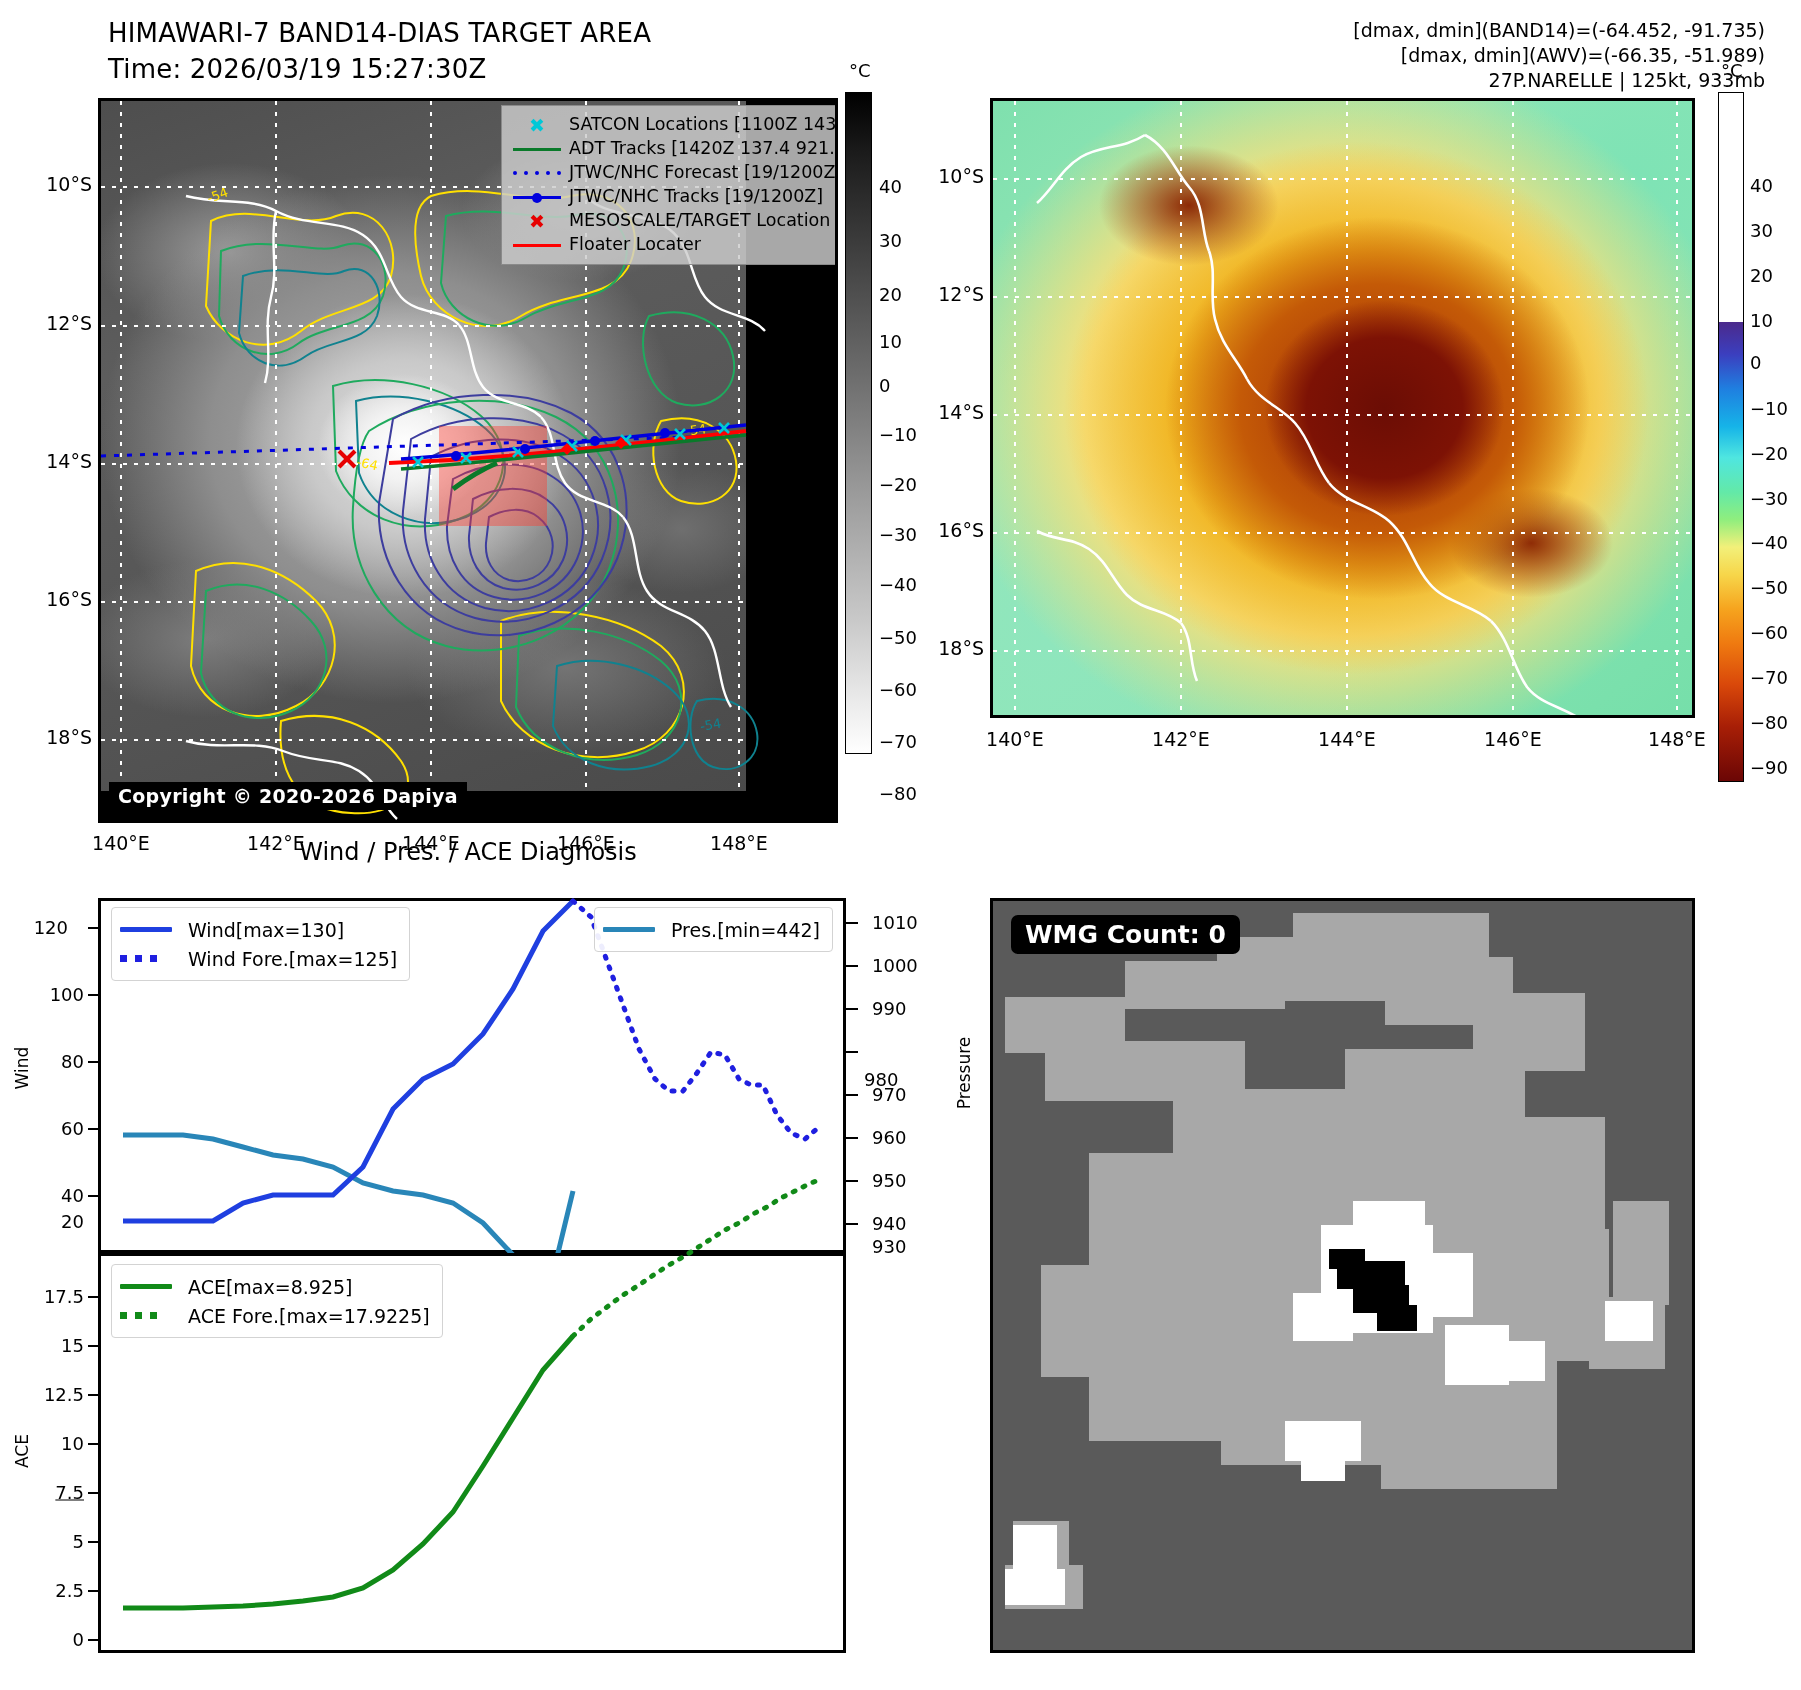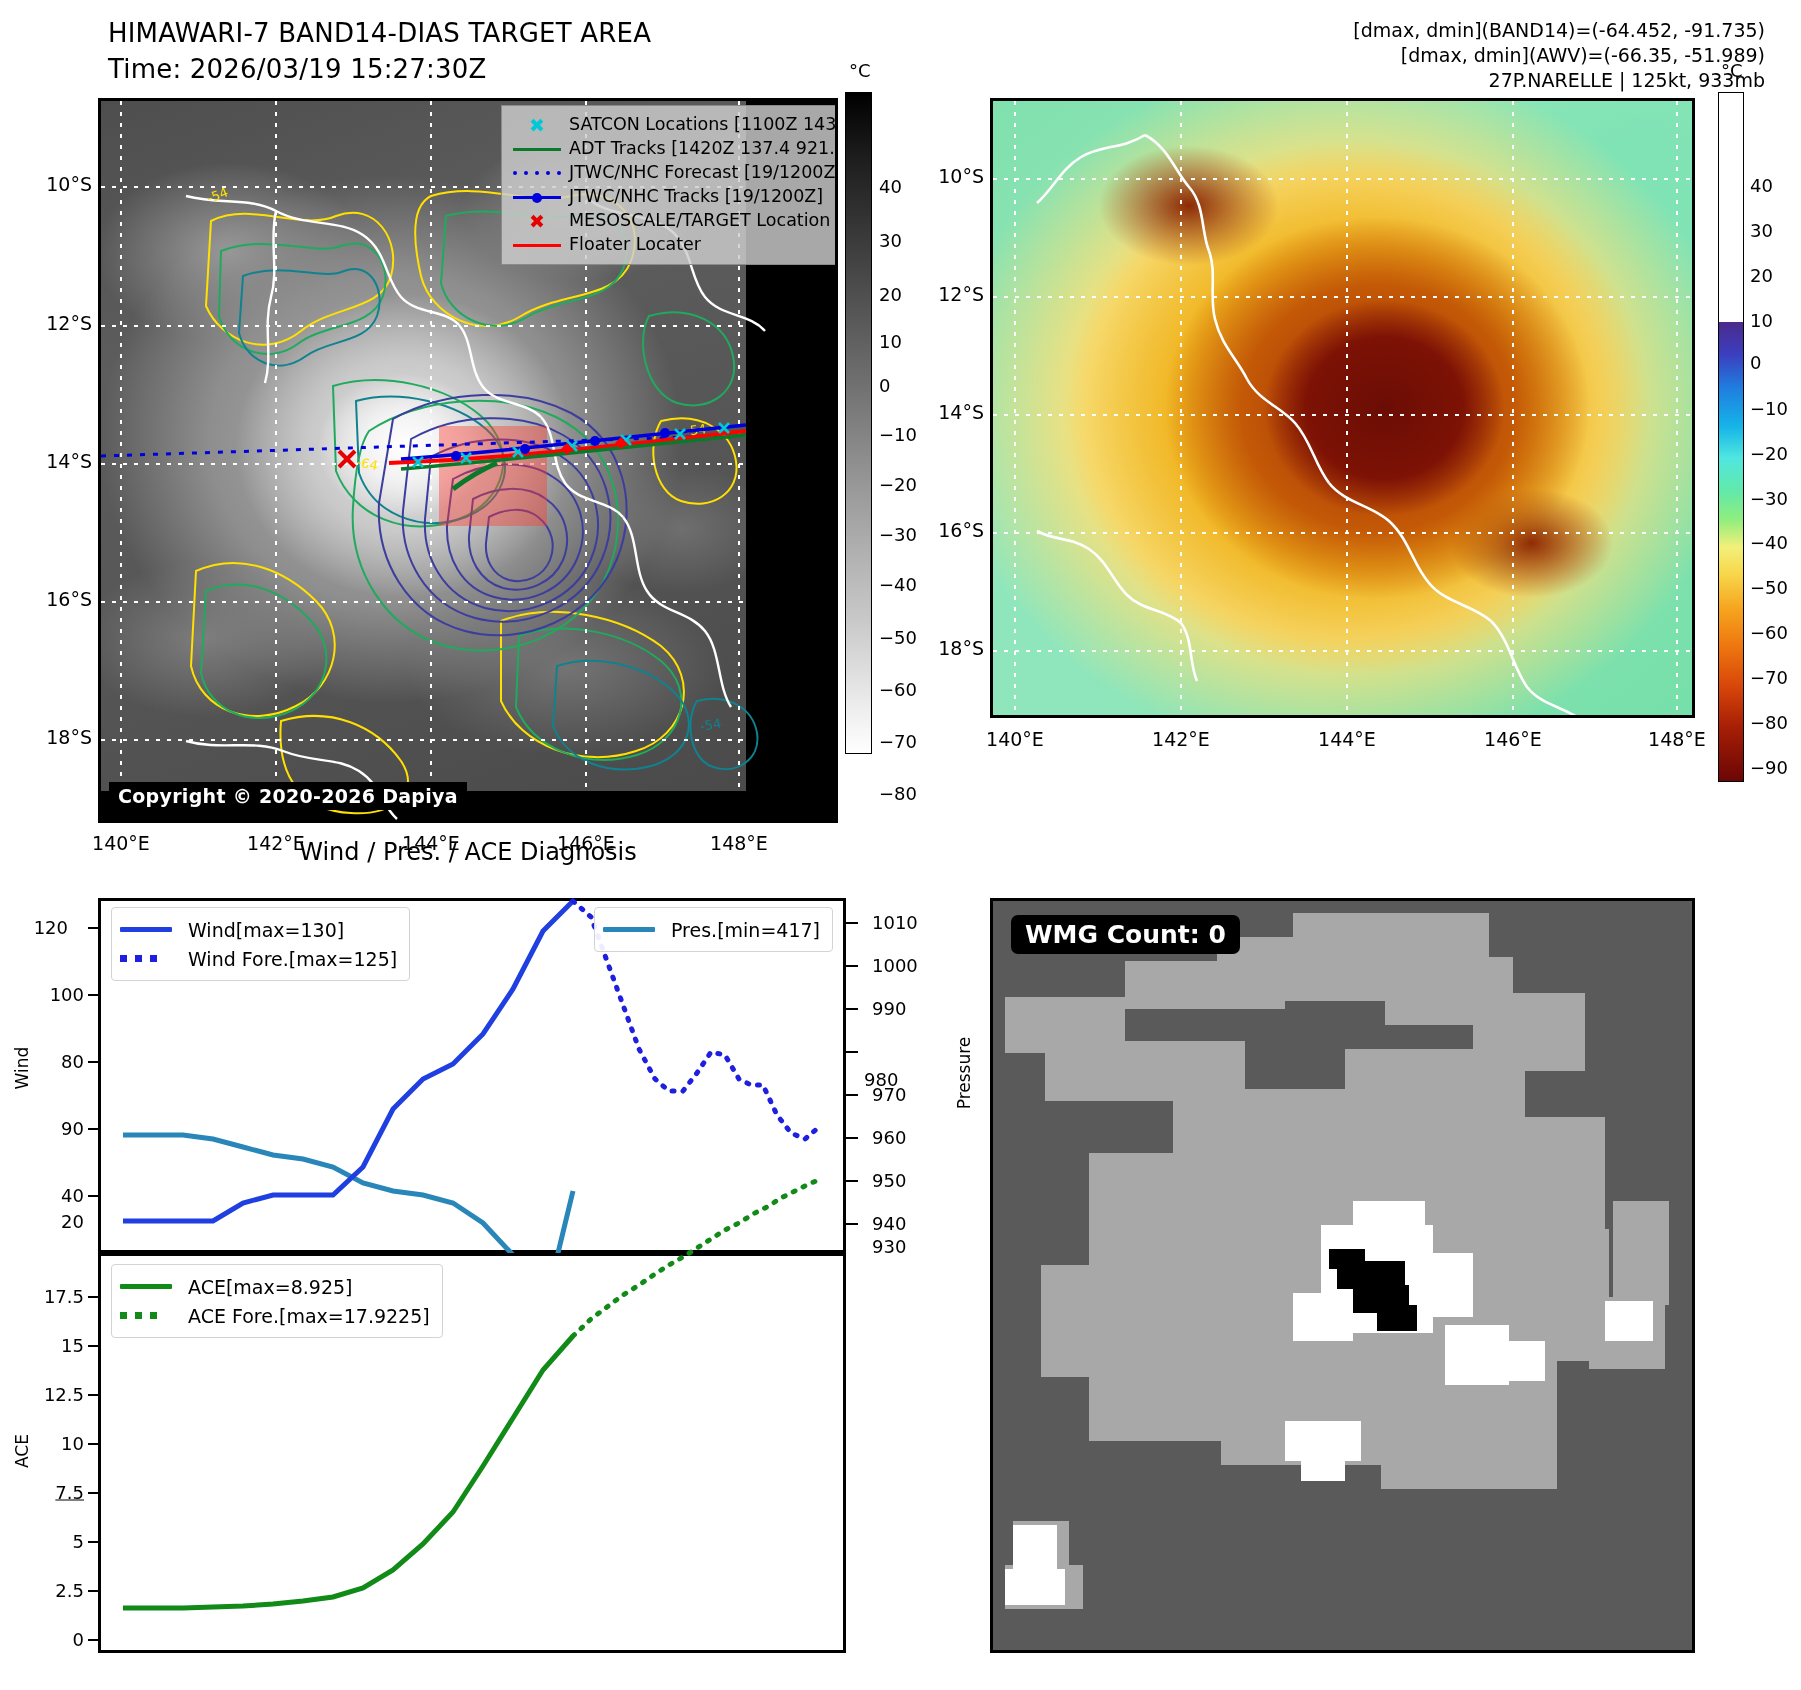--- a/index.html
+++ b/index.html
@@ -461,31 +461,31 @@
       </span>
       <span class="ltxt">Wind Fore.[max=125]</span>
     </div>
   </div>
 
   <div class="plot-legend" style="right:10px; top:6px;">
     <div class="lrow">
       <span class="lkey">
           <span class="pk-line" style="background:#2986b8"></span>
         </span>
-      <span class="ltxt">Pres.[min=417]</span>
+      <span class="ltxt">Pres.[min=442]</span>
     </div>
   </div>
 </div>
 
 <div style="position:absolute; left:0; top:898px; width:98px; height:355px;">
   <div class="ylab" style="left:-8px; top:160px; width:60px; text-align:center;">Wind</div>
   <div class="ytick" style="right:30px; top:29px;">120</div>
   <div class="ytick" style="right:14px; top:96px;">100</div>
   <div class="ytick" style="right:14px; top:163px;">80</div>
-  <div class="ytick" style="right:14px; top:230px;">90</div>
+  <div class="ytick" style="right:14px; top:230px;">60</div>
   <div class="ytick" style="right:14px; top:297px;">40</div>
   <div class="ytick" style="right:14px; top:323px;">20</div>
   <div class="tickmark" style="right:0; top:29px;  width:10px;"></div>
   <div class="tickmark" style="right:0; top:96px; width:10px;"></div>
   <div class="tickmark" style="right:0; top:163px; width:10px;"></div>
   <div class="tickmark" style="right:0; top:230px; width:10px;"></div>
   <div class="tickmark" style="right:0; top:297px; width:10px;"></div>
 </div>
 
 <div style="position:absolute; left:846px; top:898px; width:150px; height:355px;">

